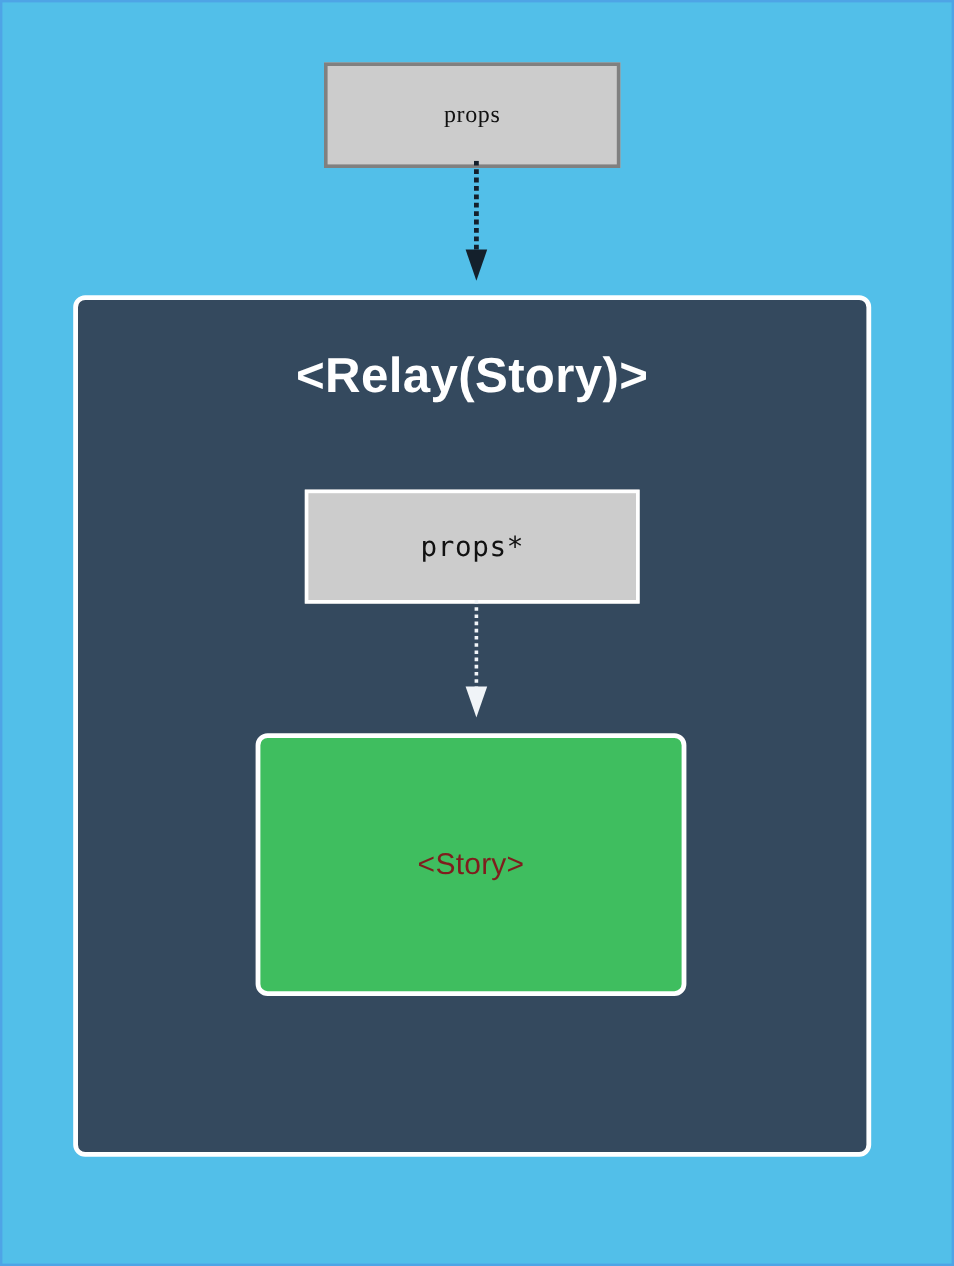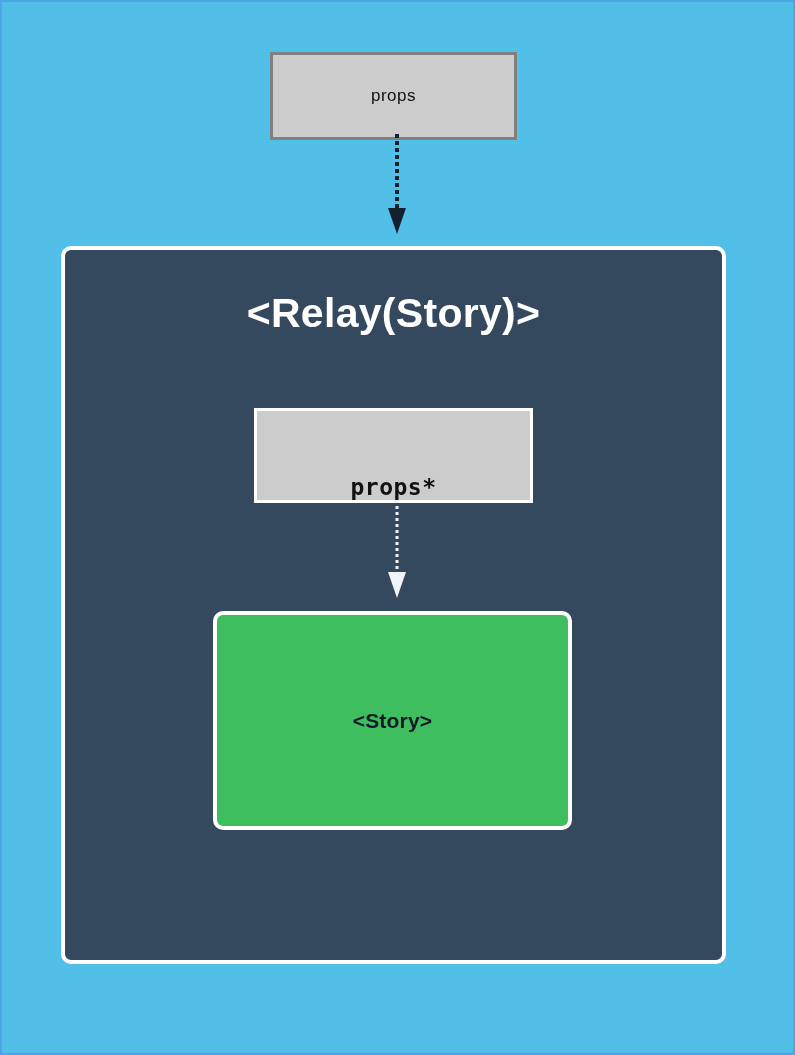--- a/index.html
+++ b/index.html
@@ -33,22 +33,22 @@
     width: 247px;
     height: 88px;
     background: #cccccc;
     border: 3px solid #808080;
     box-sizing: border-box;
     display: flex;
     align-items: center;
     justify-content: center;
   }
   #outer-props-box .box-label {
-    font-family: Liberation Sans, sans-serif;
-    font-size: 17px;
+    font-family: Liberation Serif, serif;
+    font-size: 20px;
     color: #111111;
     letter-spacing: 0.5px;
   }
 
   
   #outer-arrow {
     position: absolute;
     left: 360px;
     top: 132px;
     width: 70px;
@@ -83,23 +83,22 @@
   #inner-props-box {
     position: absolute;
     left: 252px;
     top: 406px;
     width: 279px;
     height: 95px;
     background: #cccccc;
     border: 3px solid #ffffff;
     box-sizing: border-box;
     display: flex;
-    align-items: flex-end;
+    align-items: center;
     justify-content: center;
-    font-weight: bold;
   }
   #inner-props-box .box-label {
     font-family: "DejaVu Sans Mono", "Liberation Mono", monospace;
     font-size: 23px;
     color: #111111;
     letter-spacing: 0.5px;
   }
 
   
   #inner-arrow {
@@ -119,23 +118,23 @@
     height: 219px;
     background: #3fbe5f;
     border: 4px solid #ffffff;
     border-radius: 10px;
     box-sizing: border-box;
     display: flex;
     align-items: center;
     justify-content: center;
   }
   #story-box .box-label {
-    font-size: 21px;
-    font-weight: bold;
-    color: #0f172a;
+    font-size: 25px;
+    font-weight: normal;
+    color: #7f1d1d;
     letter-spacing: 0.2px;
   }
 </style>
 </head>
 <body>
 
 <div id="diagram-canvas">
 
   <div id="outer-props-box">
     <span class="box-label">props</span>

